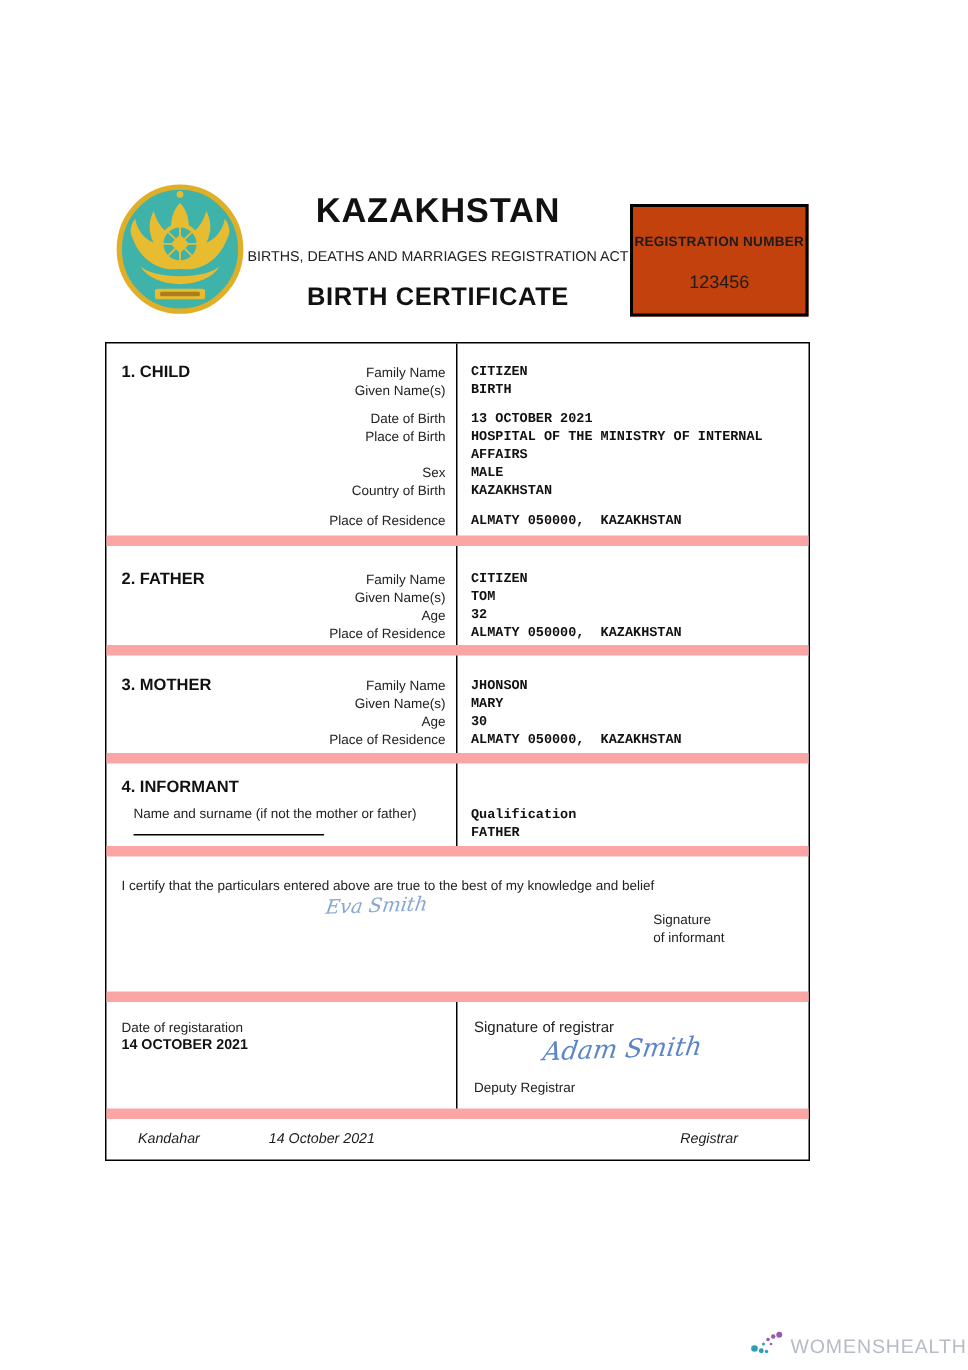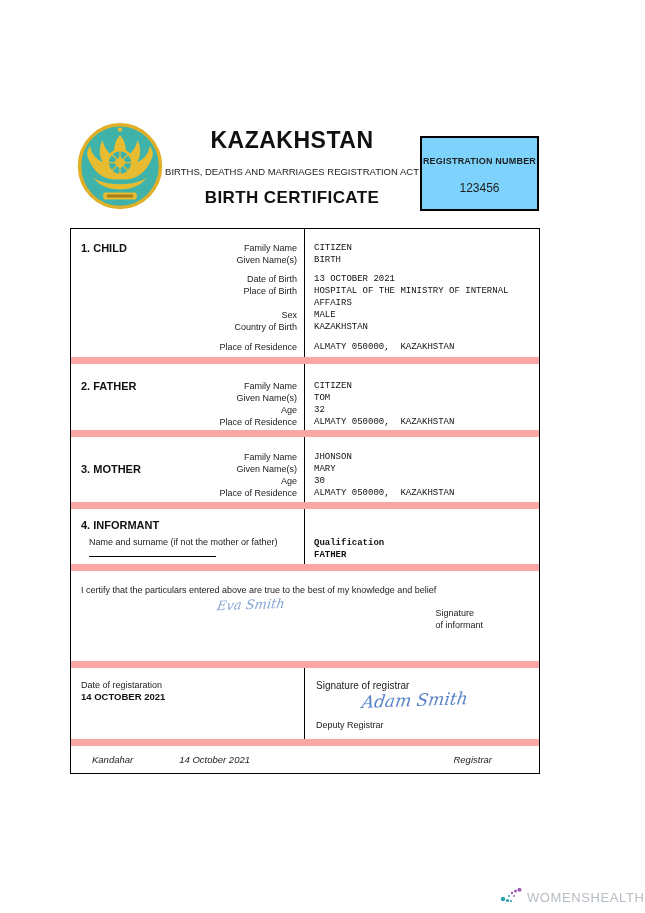--- a/index.html
+++ b/index.html
@@ -8,46 +8,46 @@
     font-family:"Liberation Sans", sans-serif;color:#1c1c1c;overflow:hidden;
   }
 
   
   .emblem{position:absolute;left:76px;top:120px;width:88px;height:94px;}
   .title-block{position:absolute;left:162px;top:127px;width:260px;text-align:center;}
   .country-title{font-size:23px;font-weight:bold;letter-spacing:.5px;color:#111;}
   .act-line{font-size:9.5px;margin-top:12px;color:#222;}
   .doc-title{font-size:17px;font-weight:bold;margin-top:11px;letter-spacing:.4px;color:#111;}
 
-  .reg-box{position:absolute;left:420px;top:136px;width:119px;height:75px;border:2px solid #000;box-sizing:border-box;text-align:center;background:#7dd3fc;}
+  .reg-box{position:absolute;left:420px;top:136px;width:119px;height:75px;border:2px solid #000;box-sizing:border-box;text-align:center;background:#c2410c;}
   .reg-label{font-size:9px;font-weight:bold;margin-top:18px;letter-spacing:.2px;}
   .reg-number{font-size:12px;margin-top:15px;}
 
   
   .cert-table{position:absolute;left:70px;top:228px;width:468px;border:1px solid #000;background:#fff;}
   .sec{position:relative;box-sizing:border-box;border-bottom:7px solid #fca5a5;}
   .sec:last-child{border-bottom:none;}
   .with-divider::after{content:"";position:absolute;left:233px;top:0;bottom:0;width:1px;background:#000;}
 
   .sec-child{height:135px;padding-top:13px;}
   .sec-father{height:73px;padding-top:16px;}
   .sec-mother{height:72px;padding-top:14px;}
   .sec-informant{height:62px;}
   .sec-certify{height:97px;}
   .sec-registration{height:78px;}
   .sec-footerrow{height:27px;display:flex;align-items:center;font-size:9.5px;font-style:italic;}
 
   .sec-title{position:absolute;left:10px;font-size:11px;font-weight:bold;color:#111;}
   .sec-child .sec-title{top:13px;}
   .sec-father .sec-title{top:16px;}
-  .sec-mother .sec-title{top:26px;}
+  .sec-mother .sec-title{top:14px;}
 
   .frow{display:flex;line-height:12px;}
   .frow .lbl{width:233px;box-sizing:border-box;text-align:right;padding-right:7px;font-size:9px;color:#222;}
-  .frow .val{box-sizing:border-box;padding-left:10px;width:235px;font-family:"Liberation Mono","DejaVu Sans Mono",monospace;font-weight:normal;font-size:9px;white-space:pre-wrap;color:#111;}
+  .frow .val{box-sizing:border-box;padding-left:10px;width:235px;font-family:"Liberation Mono","DejaVu Sans Mono",monospace;font-weight:bold;font-size:9px;white-space:pre-wrap;color:#111;}
   .gap7{height:7px;} .gap8{height:8px;}
 
   
   .inf-left{position:absolute;left:0;top:0;width:233px;padding:10px 0 0 10px;box-sizing:border-box;}
   .sec-informant .sec-title{position:static;}
   .inf-name-label{font-size:9px;margin:6px 0 0 8px;color:#222;}
   .inf-underline{margin:9px 0 0 8px;width:127px;border-bottom:1px solid #000;height:0;}
   .inf-right{position:absolute;left:233px;top:28px;padding-left:10px;font-family:"Liberation Mono","DejaVu Sans Mono",monospace;font-weight:bold;font-size:9px;line-height:12px;color:#111;}
 
   

